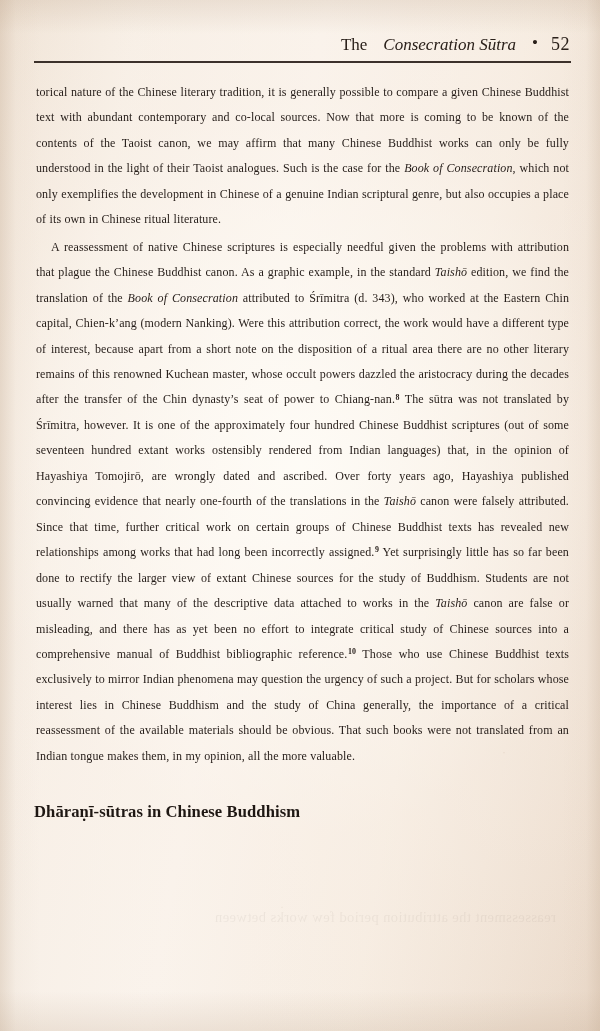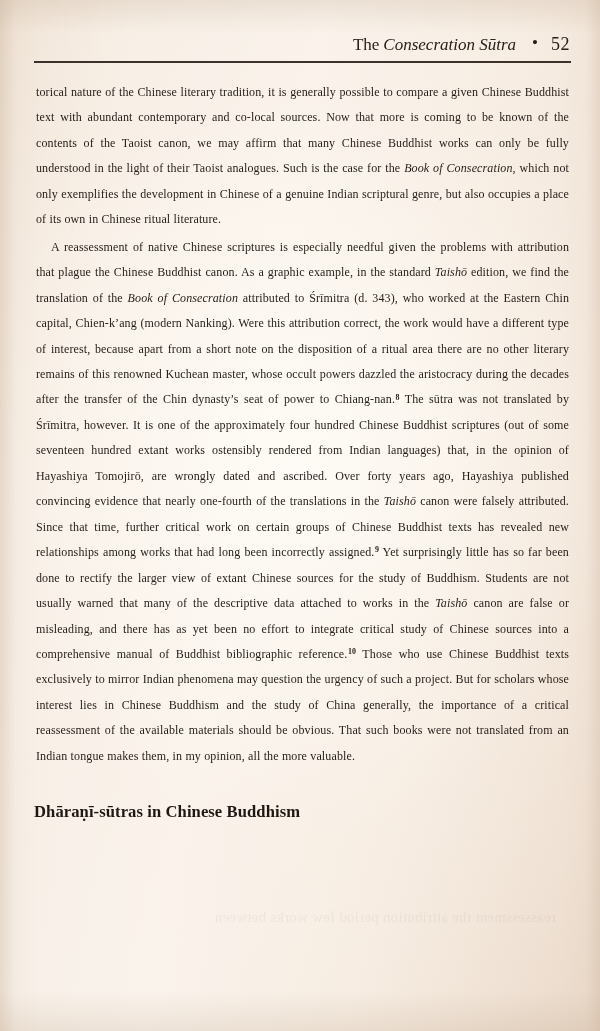--- a/index.html
+++ b/index.html
@@ -77,21 +77,21 @@
     height: 22px;
     text-align: right;
     font-size: 17px;
     line-height: 22px;
     color: #2a201a;
     white-space: nowrap;
   }
   .running-head .rh-the { font-style: normal; }
   .running-head .rh-title {
     font-style: italic;
-    margin-left: 4px;
+    margin-left: 16px;
     font-family: Liberation Serif, serif;
   }
   .running-head .rh-dot {
     display: inline-block;
     margin: 0 13px 0 16px;
     vertical-align: 2px;
   }
   .running-head .rh-folio {
     font-size: 18px;
     letter-spacing: 0.5px;

